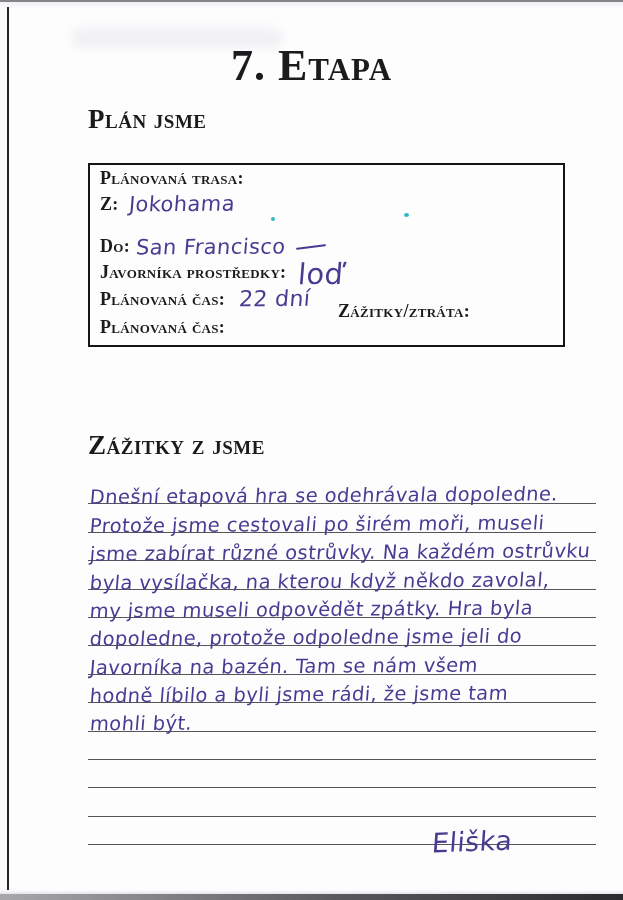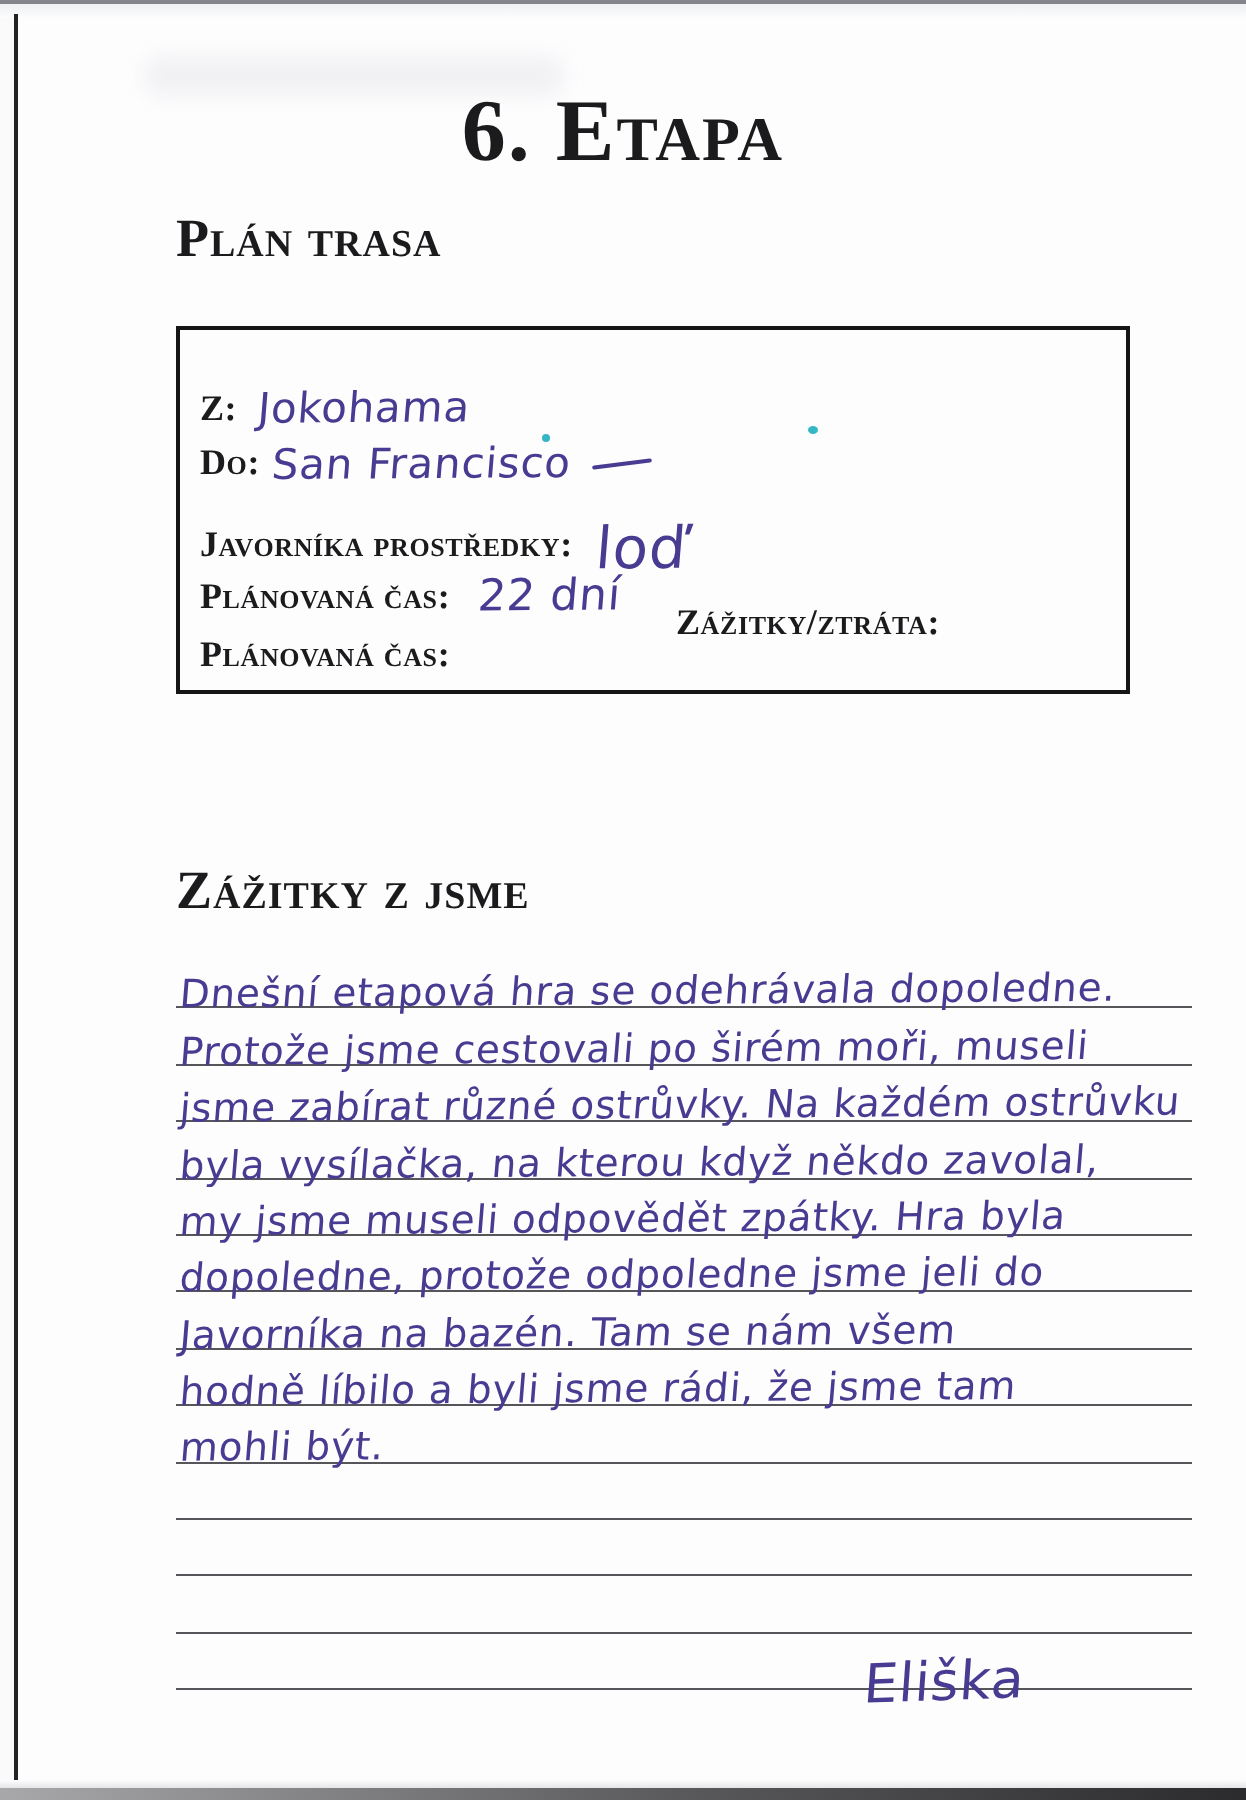--- a/index.html
+++ b/index.html
@@ -30,21 +30,21 @@
   }
   h2{position:absolute;margin:0;font-size:27px;font-weight:bold;font-variant:small-caps;letter-spacing:.5px;}
   .h-plan{left:88px;top:104px;}
   .h-exp{left:88px;top:430px;}
 
   .plan-box{position:absolute;left:88px;top:163px;width:473px;height:180px;border:2px solid #151515;}
   .pb-row{position:absolute;left:10px;white-space:nowrap;display:flex;align-items:baseline;}
   .lbl{font-size:18px;font-weight:bold;font-variant:small-caps;letter-spacing:.3px;}
   .r-trasa{top:3px;}
   .r-z{top:26px;}
-  .r-do{top:53px;}
+  .r-do{top:68px;}
   .r-dop{top:86px;}
   .r-cas{top:120px;}
   .r-naskok{left:248px;top:136px;}
   .r-skut{top:152px;}
 
   .hand{
     font-family:"DejaVu Sans",sans-serif;
     color:#483c92;
     display:inline-block;
     transform:skewX(-5deg) rotate(-.4deg);
@@ -73,25 +73,28 @@
 
 <div class="page">
   <div class="edge-left-gutter"></div>
   <div class="edge-top"></div>
   <div class="edge-top-band"></div>
   <div class="edge-left"></div>
   <div class="edge-bottom-band"></div>
   <div class="edge-bottom"></div>
   <div class="ghost"></div>
 
-  <h1 class="title">6. Etapa</h1>
+  <h1 class="title">7. Etapa</h1>
 
-  <h2 class="h-plan">Plán trasa</h2>
+  <h2 class="h-plan">Plán jsme</h2>
 
   <div class="plan-box">
+    <div class="pb-row r-trasa">
+      <span class="lbl">Plánovaná trasa:</span>
+    </div>
     <div class="pb-row r-z">
       <span class="lbl">Z:</span>
       <span class="hand">Jokohama</span>
     </div>
     <div class="pb-row r-do">
       <span class="lbl">Do:</span>
       <span class="hand">San Francisco</span>
       <span class="stroke"></span>
     </div>
     <div class="pb-row r-dop">

